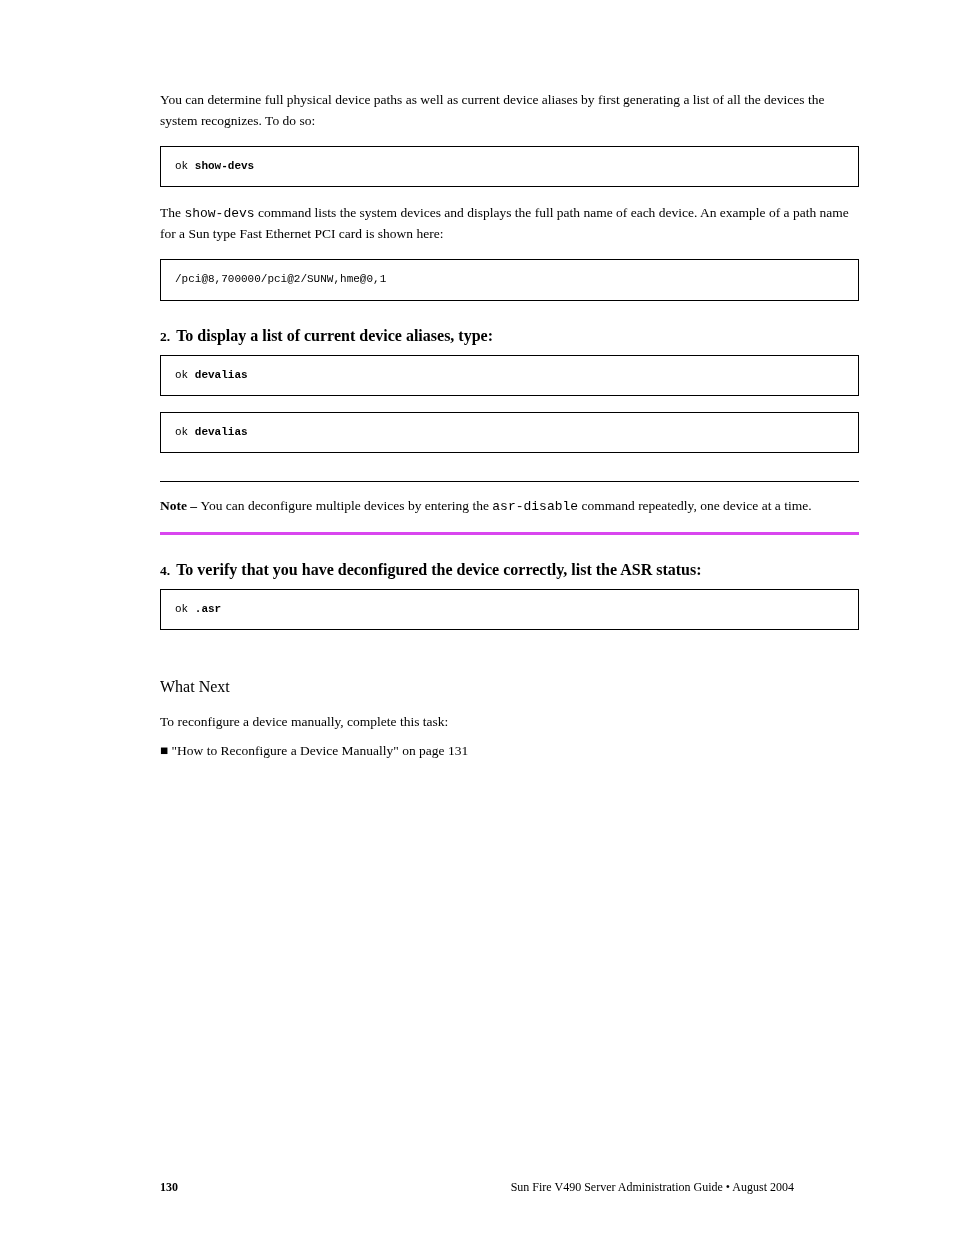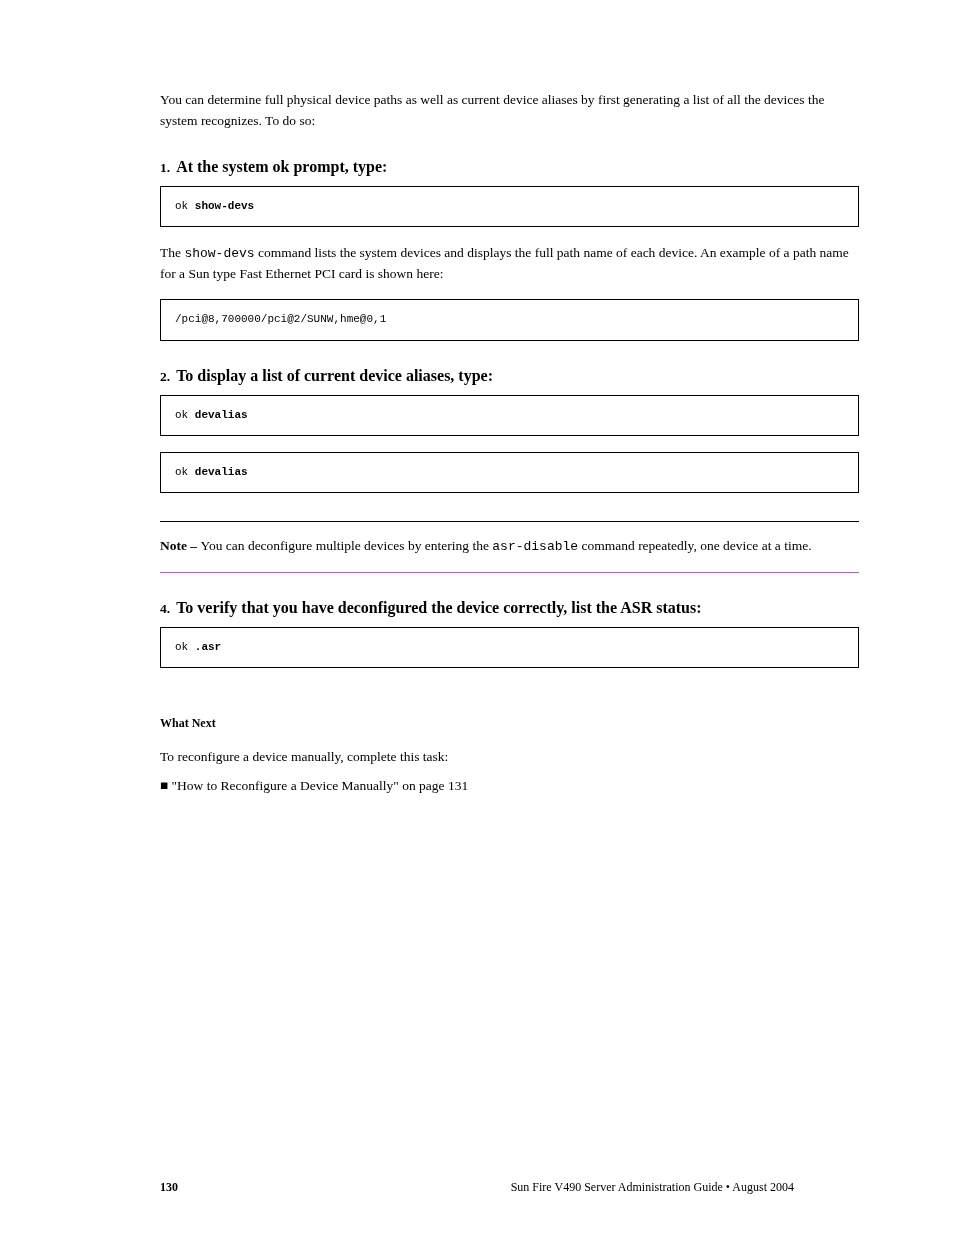--- a/index.html
+++ b/index.html
@@ -1,57 +1,54 @@
 <!DOCTYPE html>
 <html><head>
 <meta charset="utf-8">
 <style>
   * { margin: 0; padding: 0; box-sizing: border-box; }
   html, body { width: 954px; height: 1235px; background: #fff; font-family: Georgia, 'Times New Roman', serif; color: #000; }
   .page { padding: 90px 95px 60px 160px; position: relative; min-height: 1235px; }
   .para { font-size: 13.5px; line-height: 1.55; margin-bottom: 14px; }
-  .section-heading { font-size: 12px; font-weight: bold; margin-top: 48px; margin-bottom: 16px; }
+  .section-heading { font-size: 16px; font-weight: normal; margin-top: 48px; margin-bottom: 16px; }
   .sub-intro { font-size: 13.5px; line-height: 1.55; margin-bottom: 8px; }
   .inline-para { font-size: 13.5px; line-height: 1.55; margin-top: 8px; margin-bottom: 14px; }
   .codebox {
     border: 1.5px solid #000;
     padding: 12px 14px;
     margin: 10px 0 16px 0;
     font-family: 'Courier New', Courier, monospace;
     font-size: 11px;
     line-height: 1.4;
     white-space: pre;
   }
   .codebox .bold { font-weight: bold; }
   .mono { font-family: 'Courier New', Courier, monospace; font-size: 13px; }
   .note {
     border-top: 1px solid #000;
-    border-bottom: 1px solid #d946ef;
+    border-bottom: 3px solid #d946ef;
     padding: 14px 0;
     margin: 28px 0 22px 0;
     font-size: 13.5px;
     line-height: 1.55;
   }
   .note strong { font-weight: bold; }
   .footer { position: absolute; bottom: 40px; left: 160px; right: 160px; font-size: 12px; display: flex; justify-content: space-between; align-items: center; }
   .footer-left { font-weight: bold; }
   .footer-right { }
   .step-num { font-size: 13.5px; font-weight: bold; margin-right: 6px; }
   .step-line { margin-top: 26px; margin-bottom: 8px; }
 </style>
 </head>
 <body>
 
 <div class="page">
 
   <p class="para">You can determine full physical device paths as well as current device aliases by first generating a list of all the devices the system recognizes. To do so:</p>
 
-  <div class="step-line">
-    <span class="step-num">1.</span><span style="font-weight:bold;">At the system ok prompt, type:</span>
-  </div>
 
   <div class="codebox"><span>ok </span><span class="bold">show-devs</span></div>
 
   <p class="para">
     <span>The </span><span class="mono">show-devs</span><span> command lists the system devices and displays the full path name of each device. An example of a path name for a Sun type Fast Ethernet PCI card is shown here:</span>
   </p>
 
   <div class="codebox">/pci@8,700000/pci@2/SUNW,hme@0,1</div>
 
   <div class="step-line">

